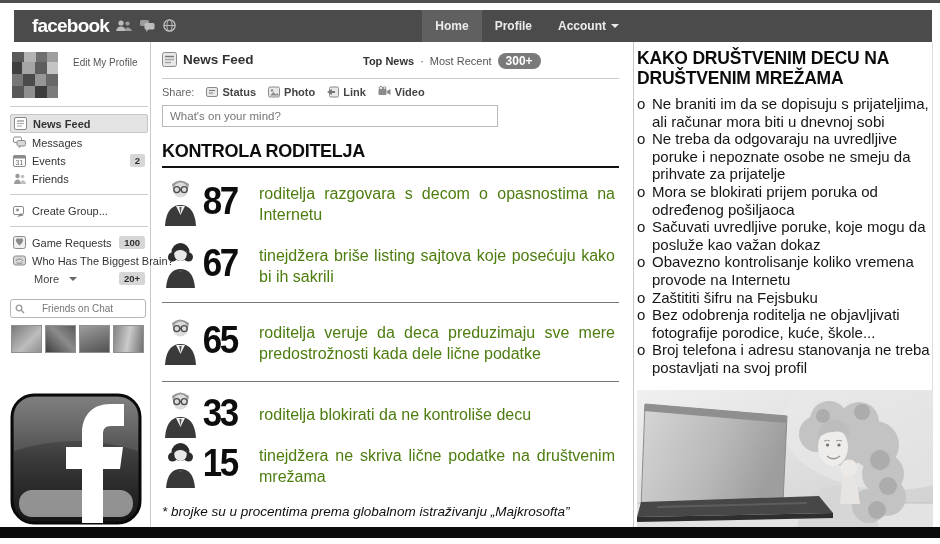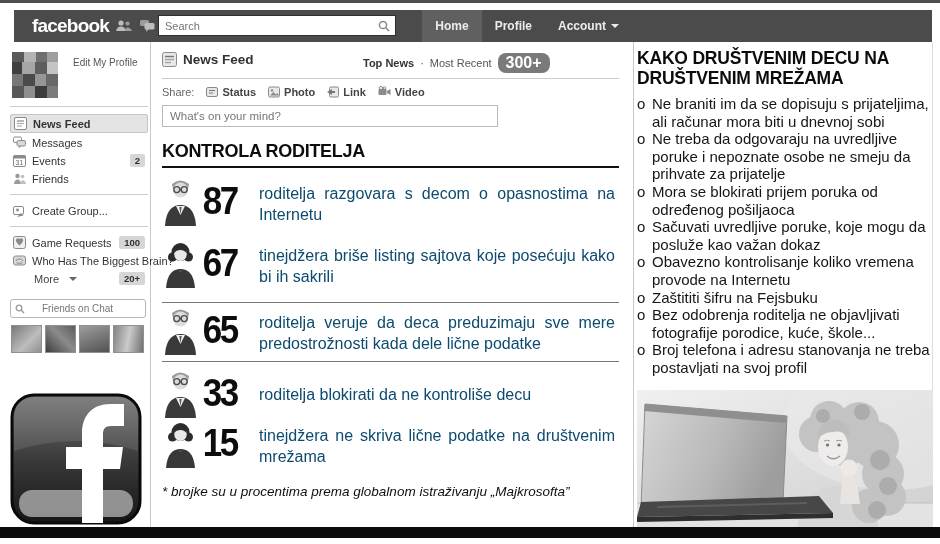--- a/index.html
+++ b/index.html
@@ -49,38 +49,38 @@
   .cav2{background:linear-gradient(45deg,#3f3f3f,#8b8b8b 55%,#5c5c5c);}
   .cav3{background:linear-gradient(160deg,#9d9d9d,#525252);}
   .cav4{background:linear-gradient(100deg,#848484,#cacaca 50%,#6f6f6f);}
   .f-logo{position:absolute;left:0;bottom:2px;width:132px;height:132px;}
   
   .feed{position:absolute;left:152px;top:42px;width:479px;bottom:17px;box-sizing:border-box;padding:10px 12px 0 10px;}
   .feed-head{position:relative;height:18px;}
   .fh-left{display:flex;align-items:center;gap:6px;font-size:13.5px;font-weight:bold;color:#333;}
   .filters{position:absolute;left:201px;top:1px;display:flex;align-items:center;gap:6px;font-size:11px;color:#555;}
   .filters .tn{font-weight:bold;color:#333;}
-  .badge-dark{background:#7a7a7a;color:#fff;font-size:16px;font-weight:bold;padding:1px 8px;border-radius:8px;}
+  .badge-dark{background:#7a7a7a;color:#fff;font-size:12px;font-weight:bold;padding:1px 8px;border-radius:8px;}
   .hline{border-top:1px solid #ccc;margin:8px 0 7px;}
   .share-row{display:flex;align-items:center;gap:12px;font-size:11px;color:#666;}
   .share-opt{display:flex;align-items:center;gap:4px;font-weight:bold;color:#444;cursor:pointer;}
   .composer{margin-top:7px;width:336px;height:22px;border:1px solid #b9b9b9;display:flex;align-items:center;box-sizing:border-box;}
   .composer input{border:0;outline:none;flex:1;font-size:11.5px;color:#8a8a8a;padding:0 7px;background:transparent;
                   font-family:"Liberation Sans",sans-serif;}
   .info-title{margin:14px 0 0;font-size:18px;font-weight:bold;color:#0d0d0d;letter-spacing:-.3px;
               border-bottom:2px solid #111;padding-bottom:4px;}
   .stat{display:flex;align-items:flex-start;}
   .savatar{width:37px;flex:none;}
   .snum{width:54px;flex:none;font-size:38px;font-weight:bold;letter-spacing:-2.5px;line-height:42px;
         color:#0d0d0d;padding-left:4px;transform:scaleX(.92);transform-origin:left;}
-  .stext{flex:1;font-size:16px;line-height:21px;color:#0c4a6e;text-align:justify;padding:3px 4px 0 2px;}
+  .stext{flex:1;font-size:16px;line-height:21px;color:#4d7c0f;text-align:justify;padding:3px 4px 0 2px;}
   .stat.one .stext{padding-top:12px;}
   .gdiv{border-top:1px solid #777;}
   .footnote{font-style:italic;font-size:13.5px;color:#0f0f0f;margin-top:16px;}
-  .mt10{margin-top:10px}.mt16{margin-top:16px}.mt14{margin-top:14px}.mt6{margin-top:6px}
+  .mt10{margin-top:10px}.mt16{margin-top:16px}.mt14{margin-top:14px}.mt6{margin-top:16px}
   .mt2{margin-top:2px}.mt12{margin-top:12px}.mt4{margin-top:4px}
   
   .tips{position:absolute;left:637px;top:42px;width:296px;bottom:17px;}
   .tips-title{font-size:17.5px;font-weight:bold;line-height:20px;color:#0c0c0c;margin:6px 0 7px;letter-spacing:-.2px;}
   .tip{display:flex;font-size:15px;line-height:17.6px;color:#161616;}
   .tip .tb{width:15px;flex:none;}
   .photo{position:absolute;left:0;bottom:0;width:296px;height:137px;}
   svg{display:block;}
 </style>
 </head>
@@ -133,29 +133,20 @@
           </svg>
       </span>
       <span>
         <svg width="13" height="13" viewBox="0 0 13 13">
             <circle cx="6.5" cy="6.5" r="5.6" fill="none" stroke="#bdbdbd" stroke-width="1.4"></circle>
             <ellipse cx="6.5" cy="6.5" rx="2.6" ry="5.6" fill="none" stroke="#bdbdbd" stroke-width="1"></ellipse>
             <line x1="1" y1="6.5" x2="12" y2="6.5" stroke="#bdbdbd" stroke-width="1"></line>
           </svg>
       </span>
     </span>
-    <div class="tb-search">
-      <input type="text" placeholder="Search" style="">
-      <span class="mag">
-        <svg width="12" height="12" viewBox="0 0 12 12">
-            <circle cx="5" cy="5" r="3.6" fill="none" stroke="#8a8a8a" stroke-width="1.5"></circle>
-            <line x1="8" y1="8" x2="11" y2="11" stroke="#8a8a8a" stroke-width="1.6"></line>
-          </svg>
-      </span>
-    </div>
     <nav class="tb-nav">
       <span class="nav-item active">
           <span>Home</span>
         </span>
       <span class="nav-item">
           <span>Profile</span>
         </span>
       <span class="nav-item">
           <span>Account</span>
           <span class="caret"></span>

